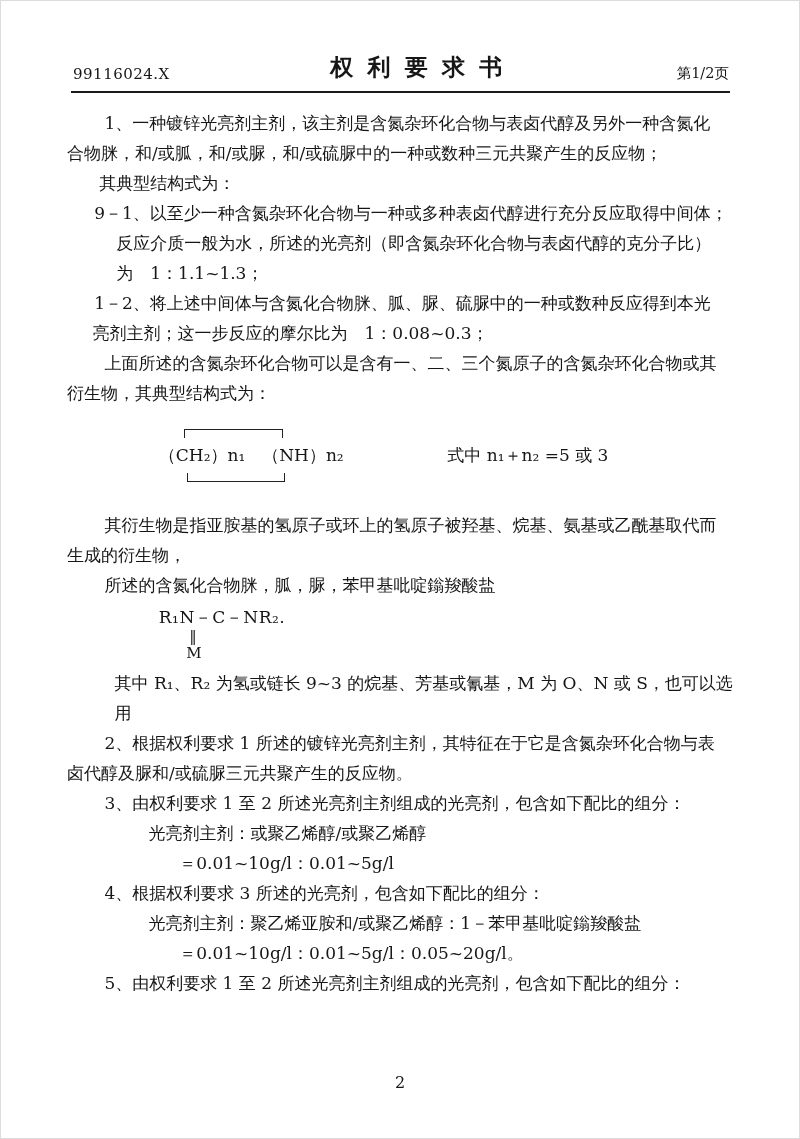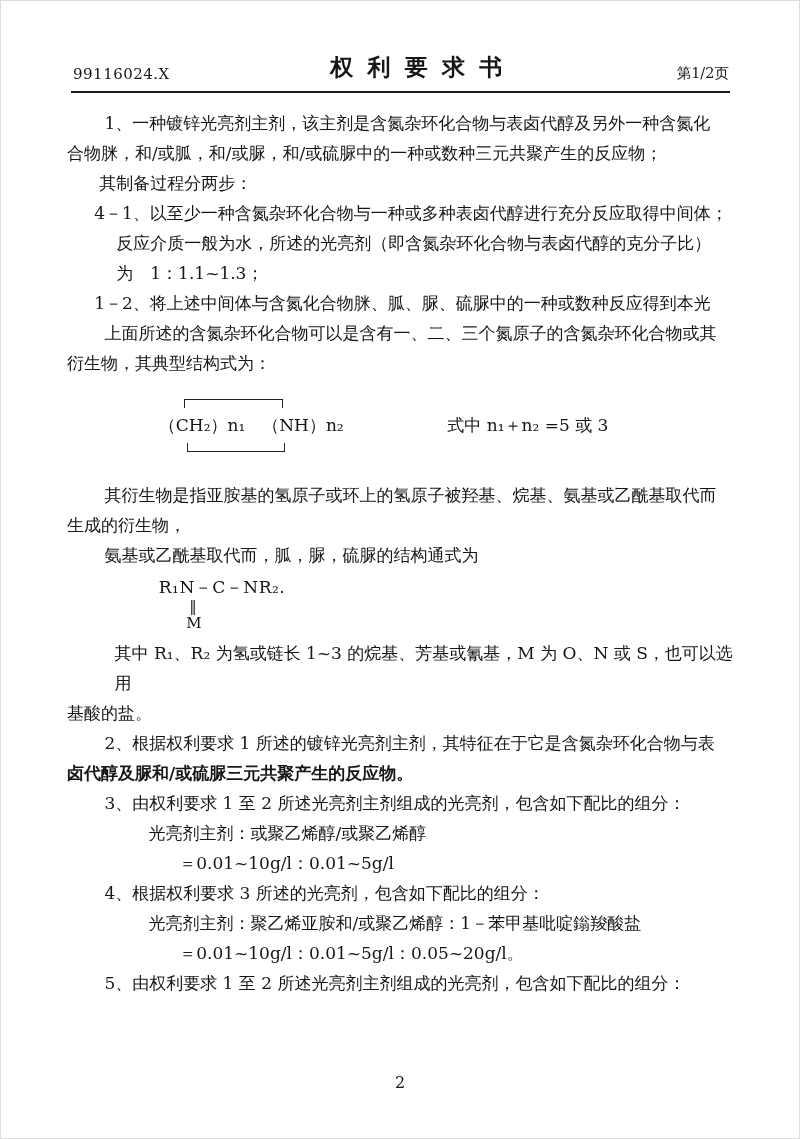--- a/index.html
+++ b/index.html
@@ -97,52 +97,52 @@
     <span class="doc-title">权利要求书</span>
     <span class="page-label">第1/2页</span>
   </div>
   <div class="hdr-rule"></div>
 
   <div class="bodytext">
 
     <div>
         <div class="line" style="padding-left: 2.2em;">1、一种镀锌光亮剂主剂，该主剂是含氮杂环化合物与表卤代醇及另外一种含氮化</div>
         <div class="line" style="padding-left: 0em;">合物脒，和/或胍，和/或脲，和/或硫脲中的一种或数种三元共聚产生的反应物；</div>
-        <div class="line" style="padding-left: 1.9em;">其制备过程分两步：</div>
-        <div class="line" style="padding-left: 1.6em;">4－1、以至少一种含氮杂环化合物与一种或多种表卤代醇进行充分反应取得中间体；</div>
+        <div class="line" style="padding-left: 1.9em;">其典型结构式为：</div>
+        <div class="line" style="padding-left: 1.6em;">9－1、以至少一种含氮杂环化合物与一种或多种表卤代醇进行充分反应取得中间体；</div>
         <div class="line" style="padding-left: 2.9em;">反应介质一般为水，所述的光亮剂（即含氮杂环化合物与表卤代醇的克分子比）</div>
         <div class="line" style="padding-left: 2.9em;">为　1：1.1~1.3；</div>
         <div class="line" style="padding-left: 1.6em;">1－2、将上述中间体与含氮化合物脒、胍、脲、硫脲中的一种或数种反应得到本光</div>
+        <div class="line" style="padding-left: 1.5em;">亮剂主剂；这一步反应的摩尔比为　1：0.08~0.3；</div>
         <div class="line" style="padding-left: 2.2em;">上面所述的含氮杂环化合物可以是含有一、二、三个氮原子的含氮杂环化合物或其</div>
         <div class="line" style="padding-left: 0em;">衍生物，其典型结构式为：</div>
       </div>
 
     <div class="formula1">
       <div class="bracket-top"></div>
       <span class="f1-text">（CH₂）n₁　（NH）n₂</span><span class="f1-note">式中 n₁＋n₂ =5 或 3</span>
       <div class="bracket-bottom"></div>
     </div>
 
     <div>
         <div class="line" style="padding-left: 2.2em;">其衍生物是指亚胺基的氢原子或环上的氢原子被羟基、烷基、氨基或乙酰基取代而</div>
         <div class="line" style="padding-left: 0em;">生成的衍生物，</div>
-        <div class="line" style="padding-left: 2.2em;">氨基或乙酰基取代而，胍，脲，硫脲的结构通式为</div>
+        <div class="line" style="padding-left: 2.2em;">所述的含氮化合物脒，胍，脲，苯甲基吡啶鎓羧酸盐</div>
       </div>
 
     <div class="formula2">
       <div class="f2-row1">R₁N－C－NR₂.</div>
       <div class="f2-bond">‖</div>
       <div class="f2-m">M</div>
     </div>
 
     <div>
-        <div class="line" style="padding-left: 2.8em;">其中 R₁、R₂ 为氢或链长 1~3 的烷基、芳基或氰基，M 为 O、N 或 S，也可以选用</div>
-        <div class="line" style="padding-left: 0em;">基酸的盐。</div>
+        <div class="line" style="padding-left: 2.8em;">其中 R₁、R₂ 为氢或链长 9~3 的烷基、芳基或氰基，M 为 O、N 或 S，也可以选用</div>
         <div class="line" style="padding-left: 2.2em;">2、根据权利要求 1 所述的镀锌光亮剂主剂，其特征在于它是含氮杂环化合物与表</div>
-        <div class="line" style="padding-left: 0em; font-weight: bold;">卤代醇及脲和/或硫脲三元共聚产生的反应物。</div>
+        <div class="line" style="padding-left: 0em;">卤代醇及脲和/或硫脲三元共聚产生的反应物。</div>
         <div class="line" style="padding-left: 2.2em;">3、由权利要求 1 至 2 所述光亮剂主剂组成的光亮剂，包含如下配比的组分：</div>
         <div class="line" style="padding-left: 4.8em;">光亮剂主剂：或聚乙烯醇/或聚乙烯醇</div>
         <div class="line" style="padding-left: 6.6em;">＝0.01~10g/l：0.01~5g/l</div>
         <div class="line" style="padding-left: 2.2em;">4、根据权利要求 3 所述的光亮剂，包含如下配比的组分：</div>
         <div class="line" style="padding-left: 4.8em;">光亮剂主剂：聚乙烯亚胺和/或聚乙烯醇：1－苯甲基吡啶鎓羧酸盐</div>
         <div class="line" style="padding-left: 6.6em;">＝0.01~10g/l：0.01~5g/l：0.05~20g/l。</div>
         <div class="line" style="padding-left: 2.2em;">5、由权利要求 1 至 2 所述光亮剂主剂组成的光亮剂，包含如下配比的组分：</div>
       </div>
 
   </div>

